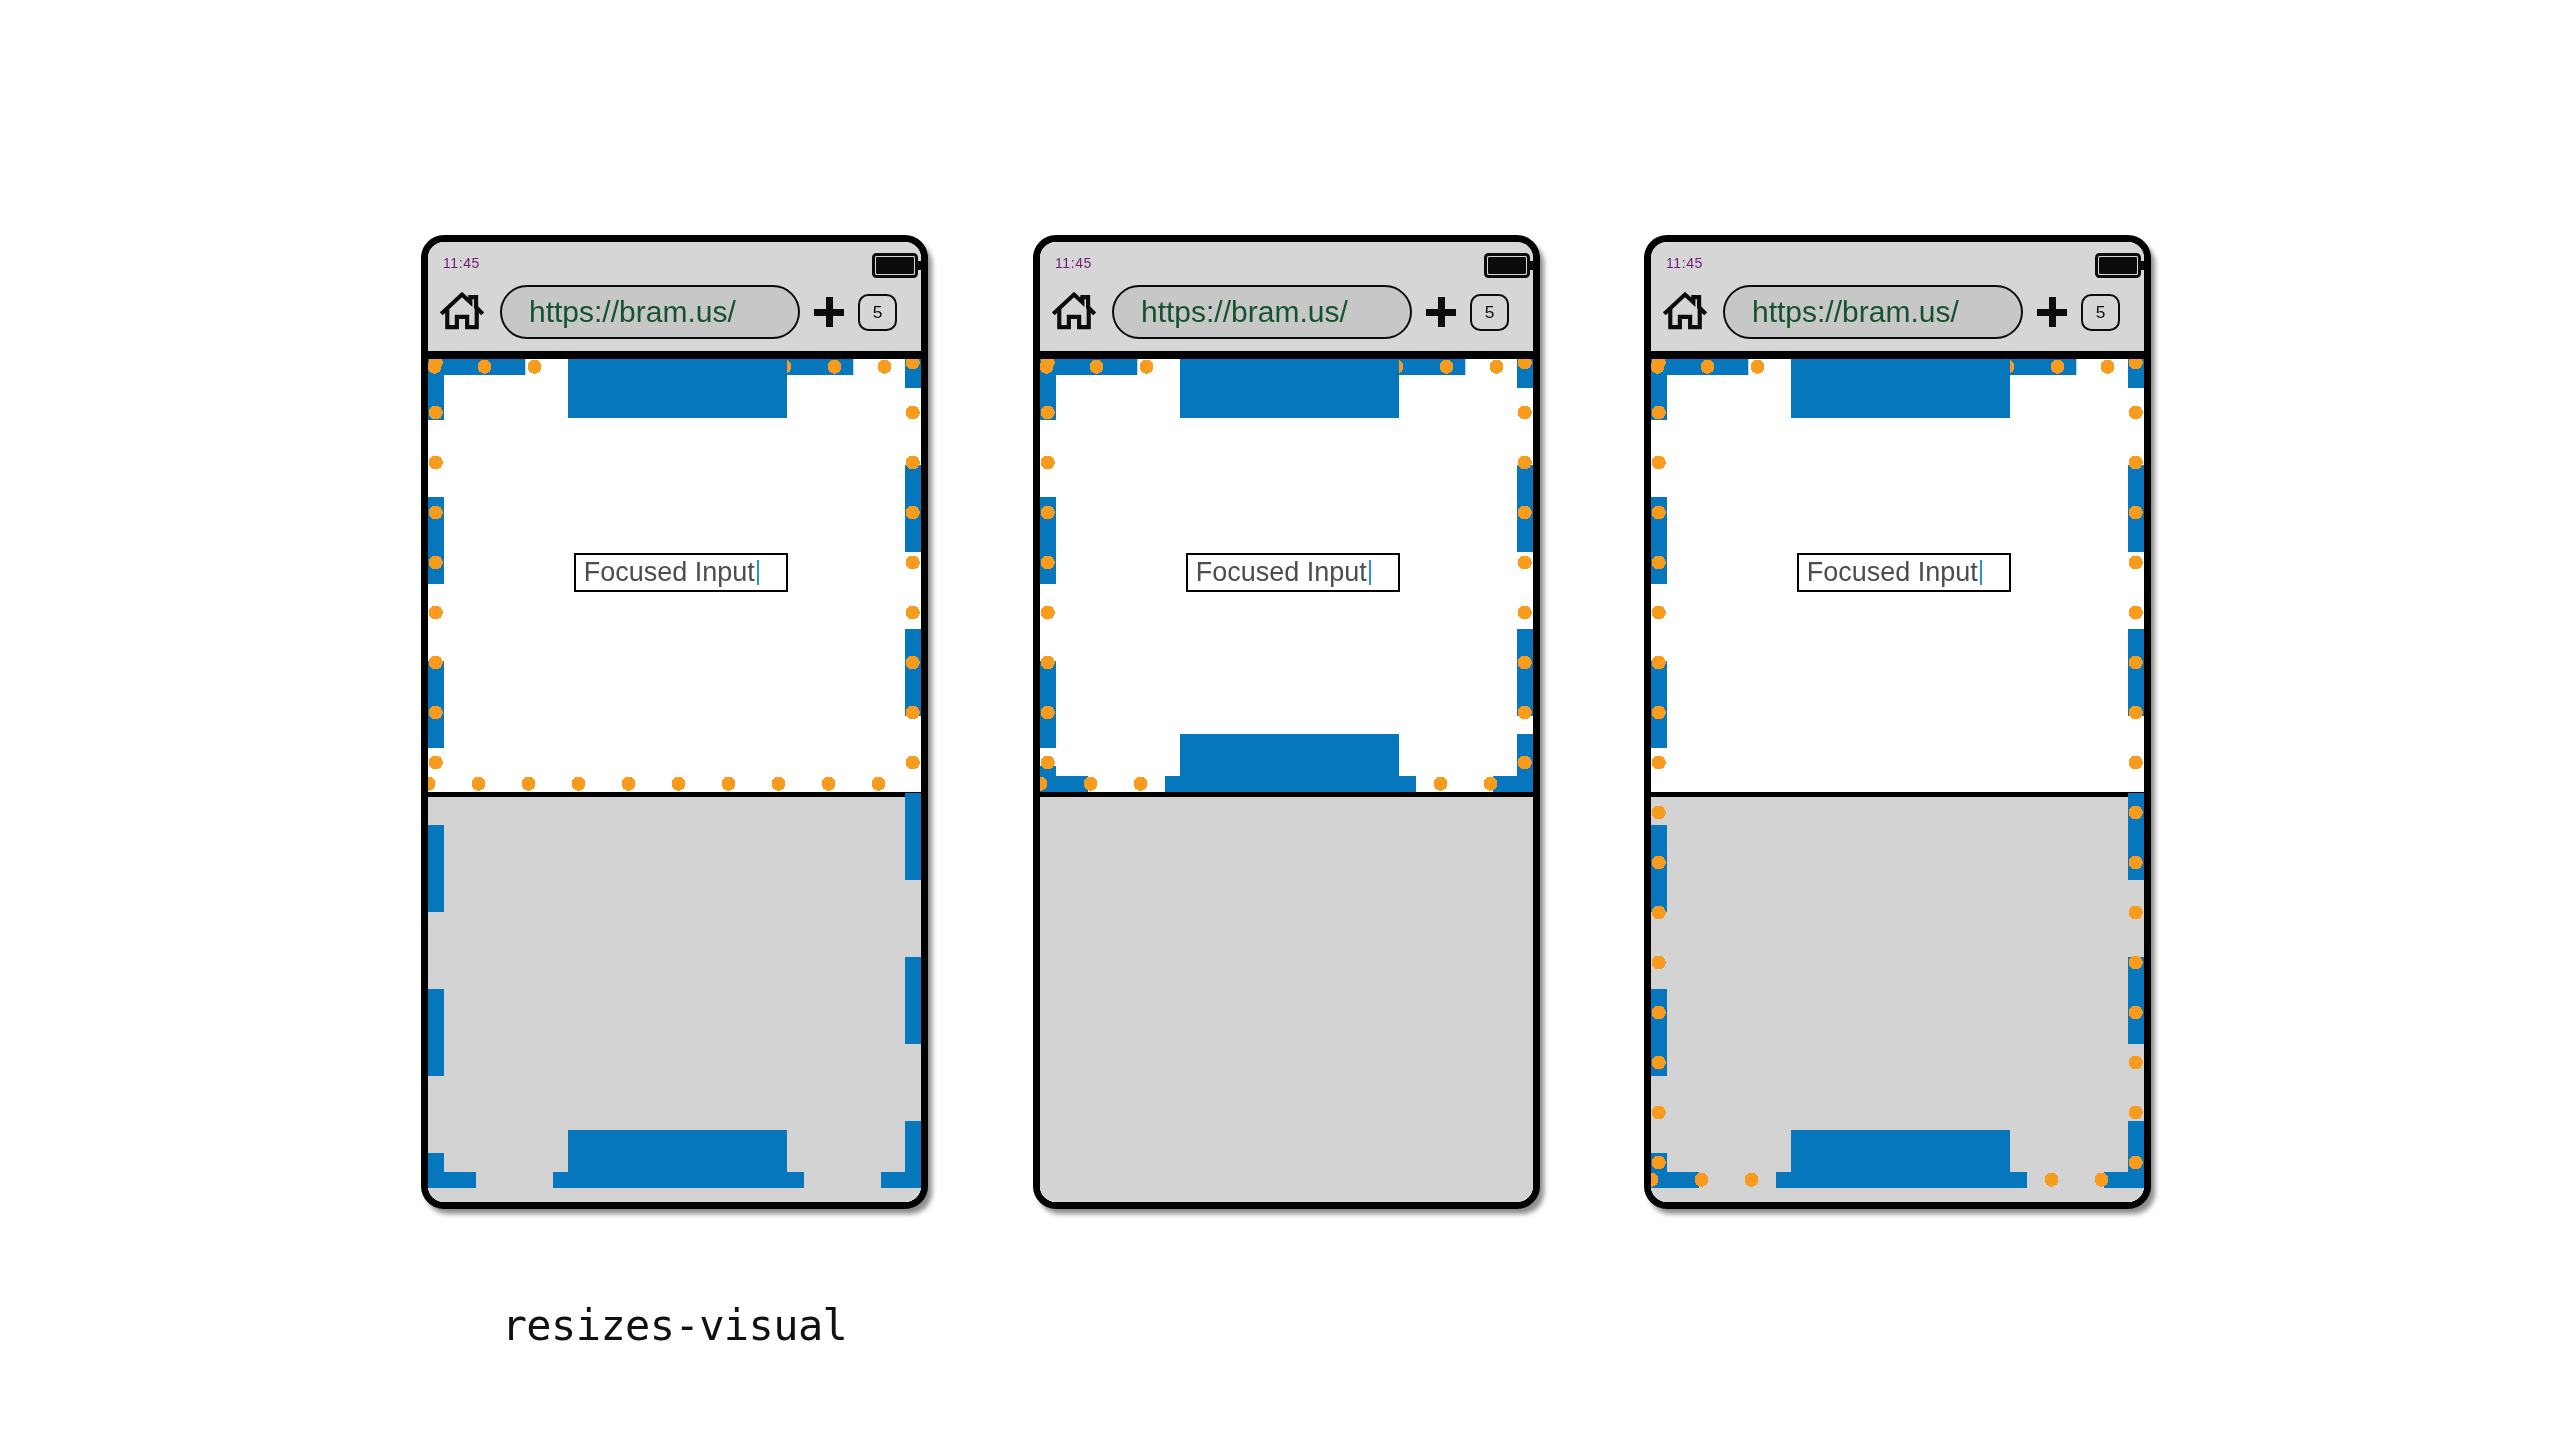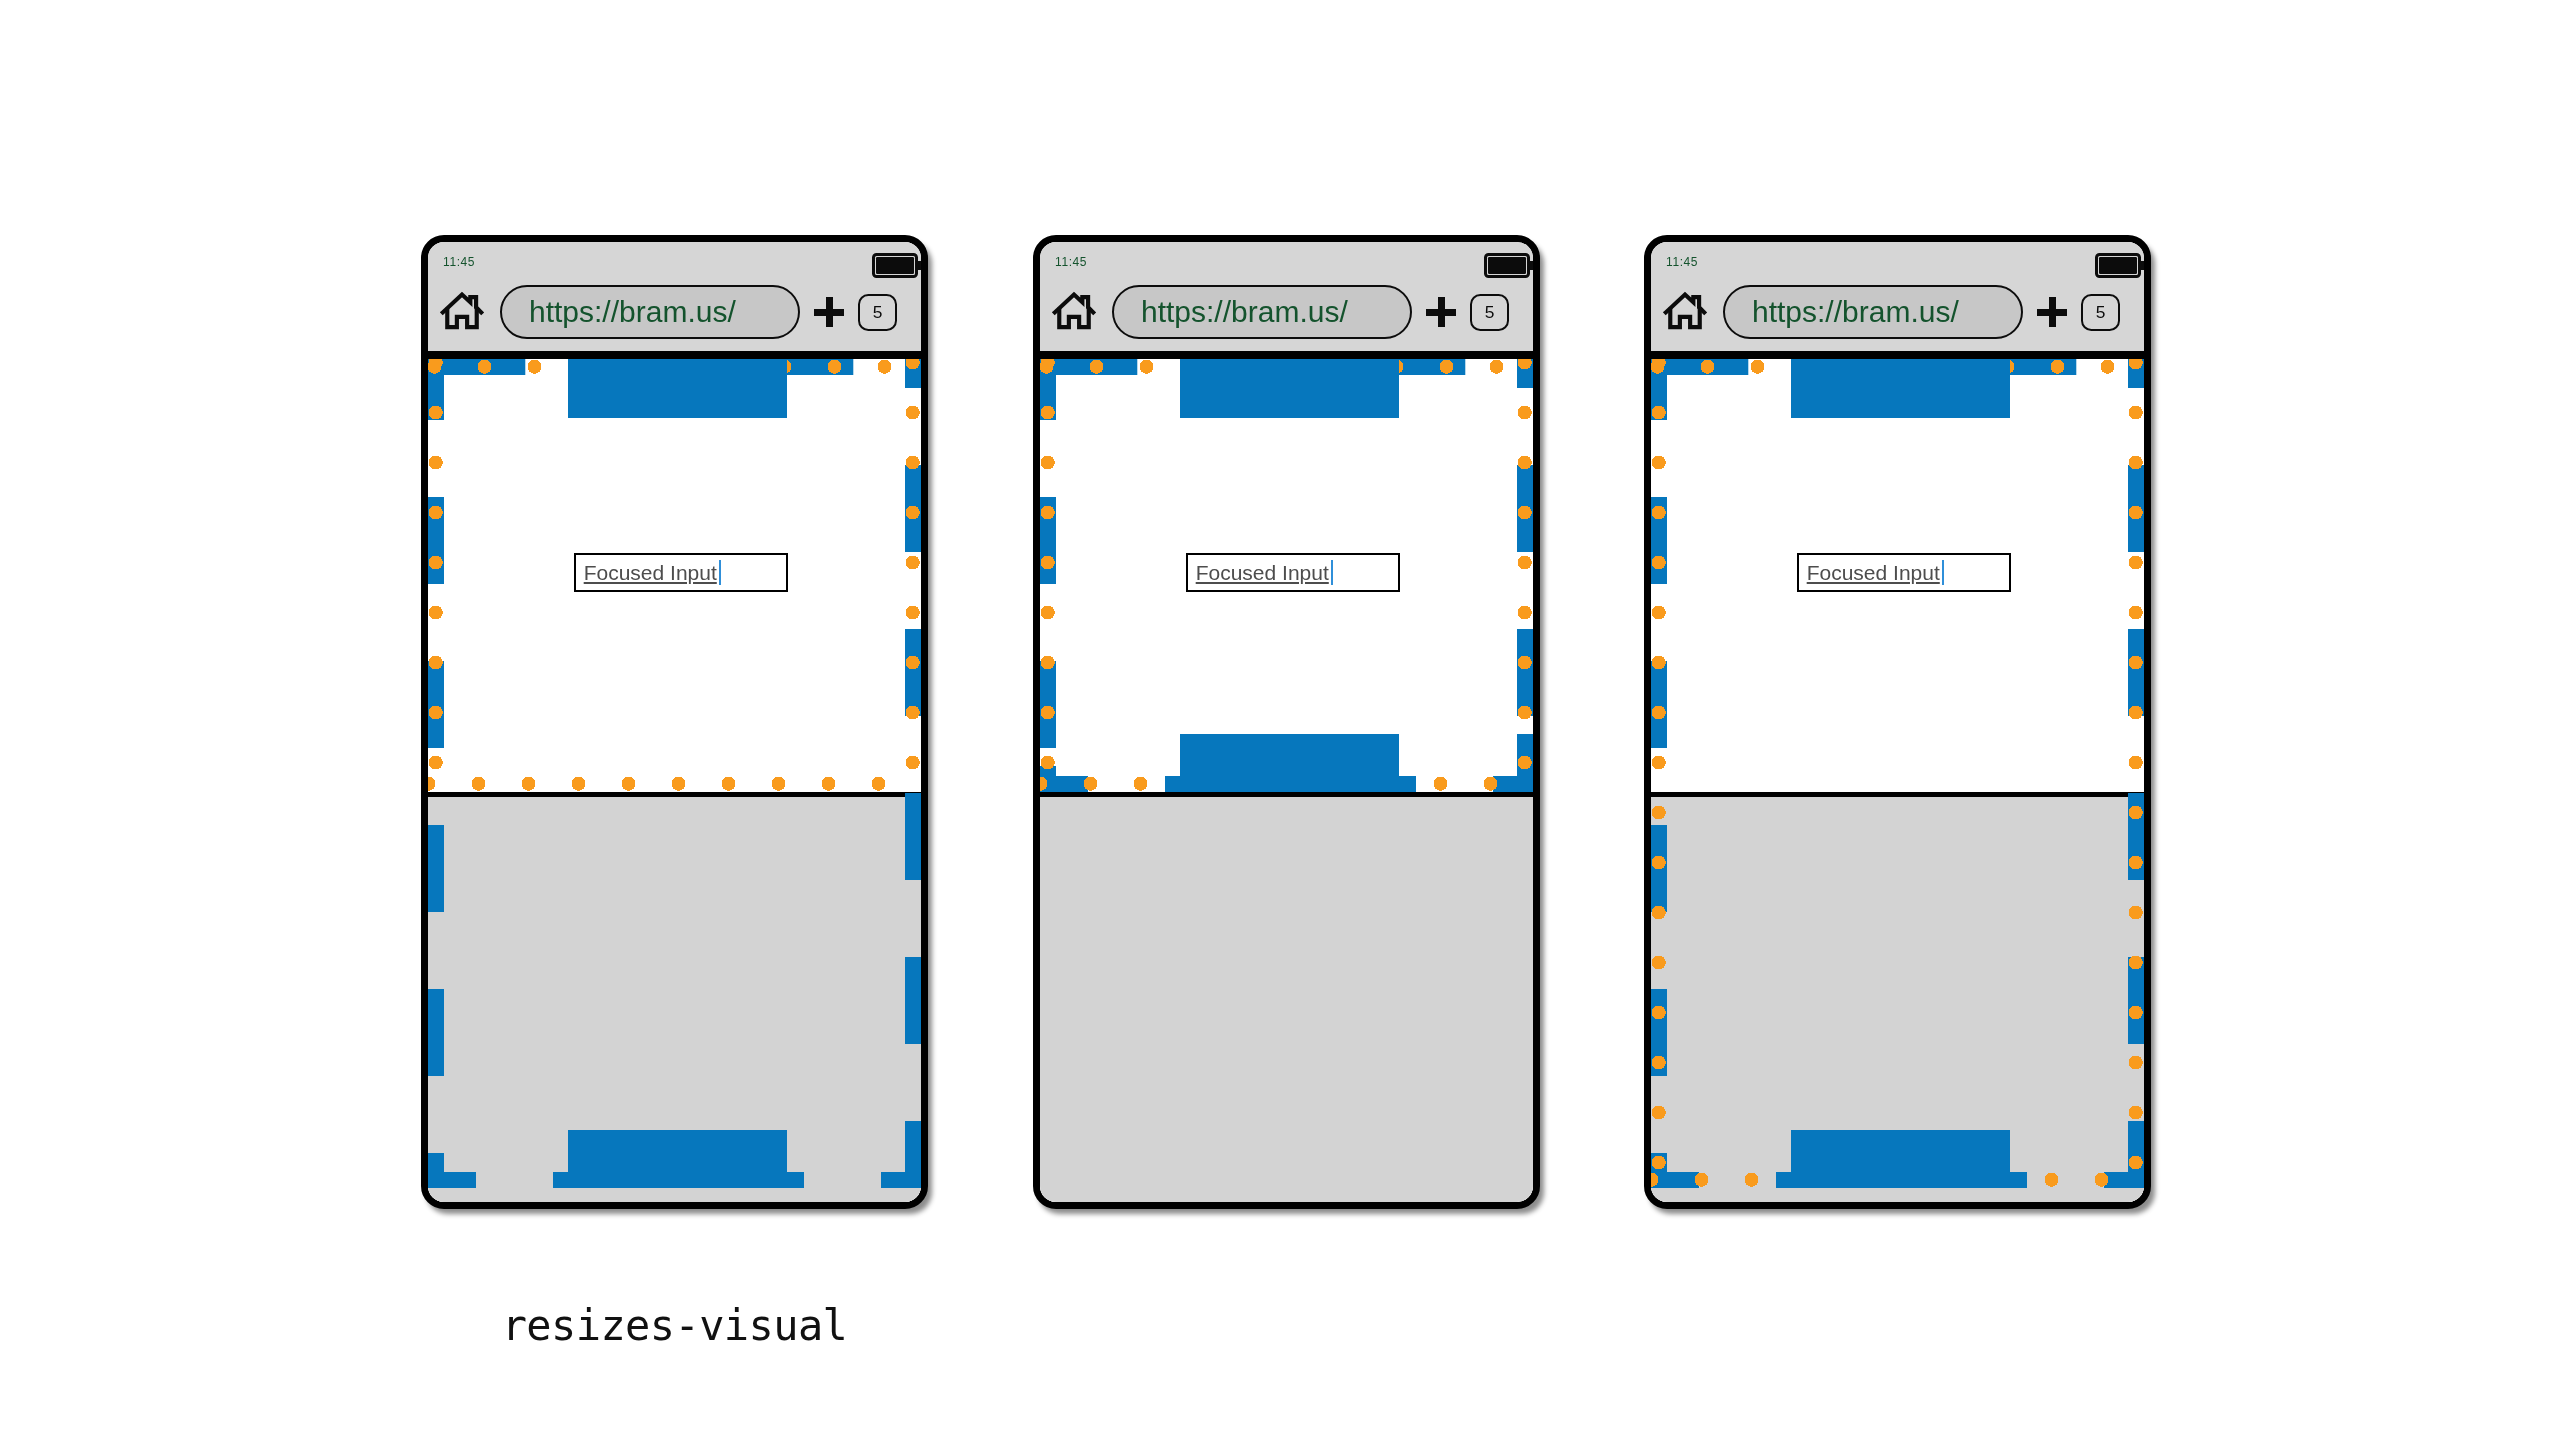--- a/index.html
+++ b/index.html
@@ -7,21 +7,21 @@
           font-family:"Liberation Sans",sans-serif;}
   .phone-col{position:absolute;top:235px;width:507px;}
   .col0{left:421px;} .col1{left:1033px;} .col2{left:1644px;}
 
   .phone{position:relative;width:507px;height:974px;box-sizing:border-box;
          border:7px solid #000;border-radius:23px;background:#fff;overflow:hidden;
          box-shadow:4.5px 5.8px 5.8px -1.3px rgba(0,0,0,0.45);}
 
   
   .chrome{position:absolute;left:0;top:0;width:493px;height:109px;background:var(--chrome-gray);}
-  .time{position:absolute;left:15px;top:13px;font-size:12px;color:#14532d;letter-spacing:0.6px;}
+  .time{position:absolute;left:15px;top:13px;font-size:14px;color:#701a75;letter-spacing:0.6px;}
   .battery{position:absolute;left:444px;top:11px;width:40px;height:19.3px;
            border:3.2px solid #0c0c0c;border-radius:4.5px;}
   .battery-fill{position:absolute;left:1.3px;top:1.3px;right:1.3px;bottom:1.3px;background:#0c0c0c;border-radius:1.3px;}
   .battery-nub{position:absolute;right:-8.4px;top:4.5px;width:5.8px;height:9px;background:#0c0c0c;
                border-radius:0 2.6px 2.6px 0;}
   .home{position:absolute;left:9.7px;top:48px;width:48px;height:41px;}
   .pill{position:absolute;left:72px;top:43px;width:300px;height:54px;box-sizing:border-box;
         border:2.6px solid #0c0c0c;border-radius:27px;background:var(--pill-gray);
         display:flex;align-items:center;padding-left:27px;}
   .url{font-size:30px;color:#14532d;white-space:nowrap;}
@@ -67,21 +67,21 @@
     background-image:radial-gradient(circle 7px at 7.7px 24.5px,var(--orange) 99%,rgba(0,0,0,0) 100%);
     background-size:16px 50px;background-repeat:repeat-y;background-position:0 29px;}
 
   .bar{position:absolute;left:140px;width:219px;background:var(--blue);z-index:4;}
   .bar.header{top:0;height:59px;}
   .bar.footer{height:58px;}
 
   .inputbox{position:absolute;left:146px;top:194px;width:214px;height:39px;box-sizing:border-box;
             background:#fff;border:2.6px solid #000;z-index:5;display:flex;align-items:center;
             padding-left:7.7px;}
-  .input-text{font-size:21px;color:#4d4d4d;white-space:nowrap;text-decoration:underline;}
+  .input-text{font-size:27px;color:#4d4d4d;white-space:nowrap;}
   .caret{width:2.6px;height:24.5px;background:#2f8fd9;margin-left:1.9px;}
 
   
   .phone--resizes-visual .dash.l,.phone--resizes-visual .dash.r,
   .phone--overlays-content .dash.l,.phone--overlays-content .dash.r{height:829px;}
   .phone--resizes-content .dash.l,.phone--resizes-content .dash.r{height:433px;}
 
   .phone--resizes-visual .dash.b,.phone--overlays-content .dash.b{top:813px;}
   .phone--resizes-content .dash.b{top:417px;}
 

